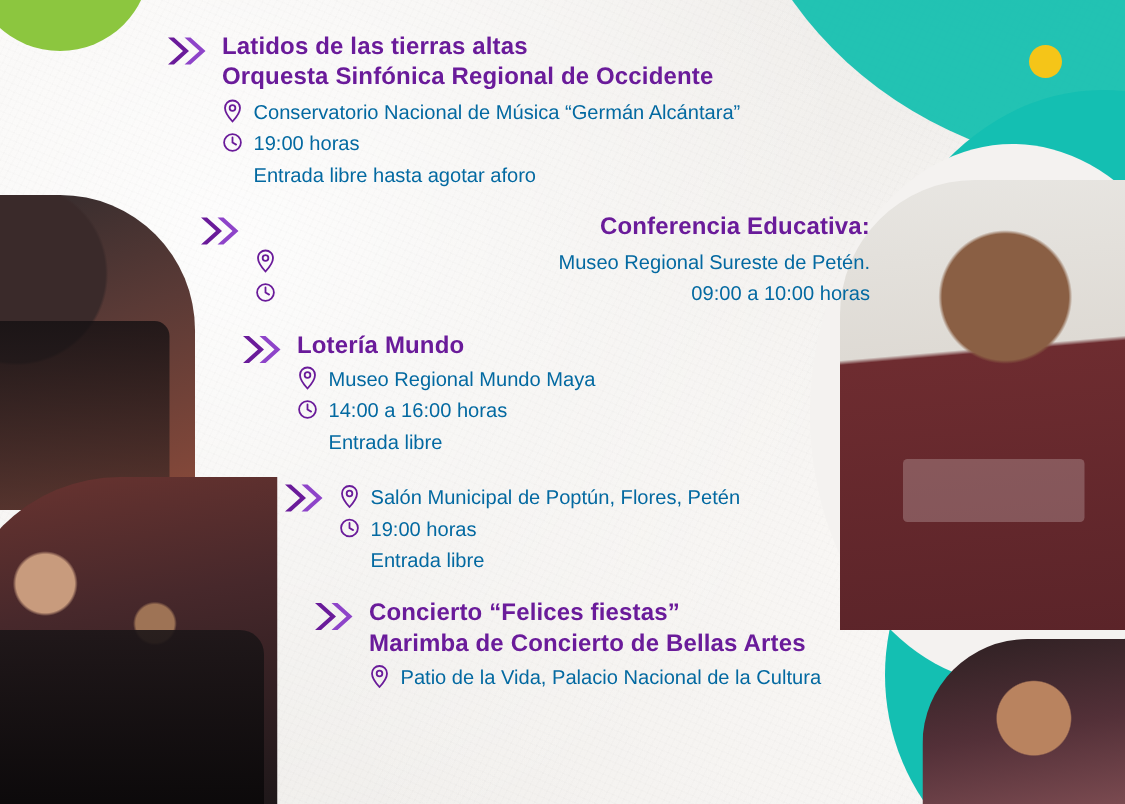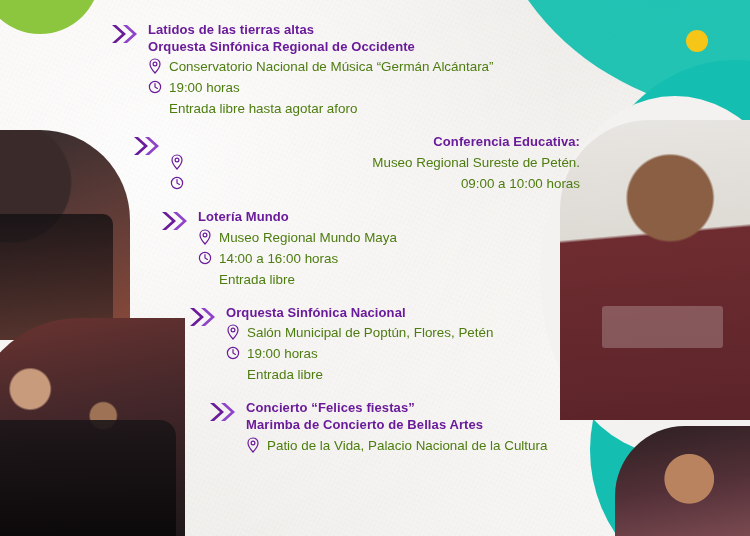--- a/index.html
+++ b/index.html
@@ -200,29 +200,29 @@
     flex: 0 0 auto;
     width: 30px;
     margin-right: 8px;
     padding-top: 2px;
   }
   .chev svg { display: block; }
   .event-body { flex: 1 1 auto; }
   .event-title {
     color: #6a1b9a;
     font-weight: bold;
-    font-size: 13px;
+    font-size: 16px;
     line-height: 1.28;
     letter-spacing: 0.1px;
   }
   .event-title .line2 { display: block; }
   .detail {
     display: flex;
     align-items: flex-start;
-    color: #4d7c0f;
+    color: #0369a1;
     font-size: 13.4px;
     line-height: 1.42;
     margin-top: 2px;
   }
   .detail .ico {
     flex: 0 0 auto;
     width: 16px;
     height: 17px;
     margin-right: 5px;
     position: relative;
@@ -368,21 +368,20 @@
 
     <div class="event indent-3">
       <div class="chev">
         <svg width="30" height="20" viewBox="0 0 30 20">
           <path d="M2 1 L12 10 L2 19 L6 19 L16 10 L6 1 Z" fill="#6a1b9a"></path>
           <path d="M13 1 L23 10 L13 19 L17 19 L27 10 L17 1 Z" fill="#8e44c9"></path>
         </svg>
       </div>
       <div class="event-body">
         <div class="event-title">
-          <span class="line2">Orquesta Sinfónica Nacional</span>
         </div>
         <div class="detail">
           <span class="ico">
             <svg width="14" height="16" viewBox="0 0 14 16">
               <path d="M7 1 C4.2 1 2 3.2 2 6 C2 9.6 7 15 7 15 C7 15 12 9.6 12 6 C12 3.2 9.8 1 7 1 Z" fill="none" stroke="#6a1b9a" stroke-width="1.2"></path>
               <circle cx="7" cy="6" r="1.9" fill="none" stroke="#6a1b9a" stroke-width="1.2"></circle>
             </svg>
           </span>
           <span class="txt">Salón Municipal de Poptún, Flores, Petén</span>
         </div>

